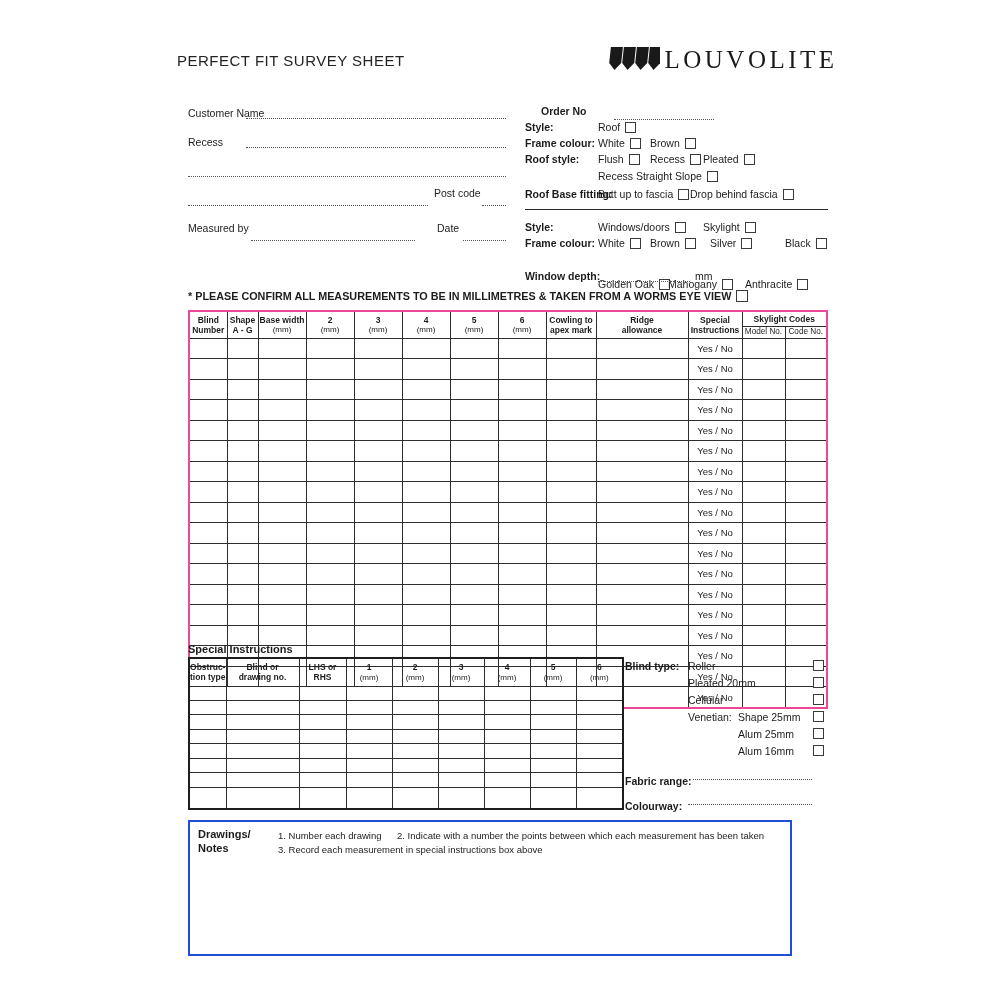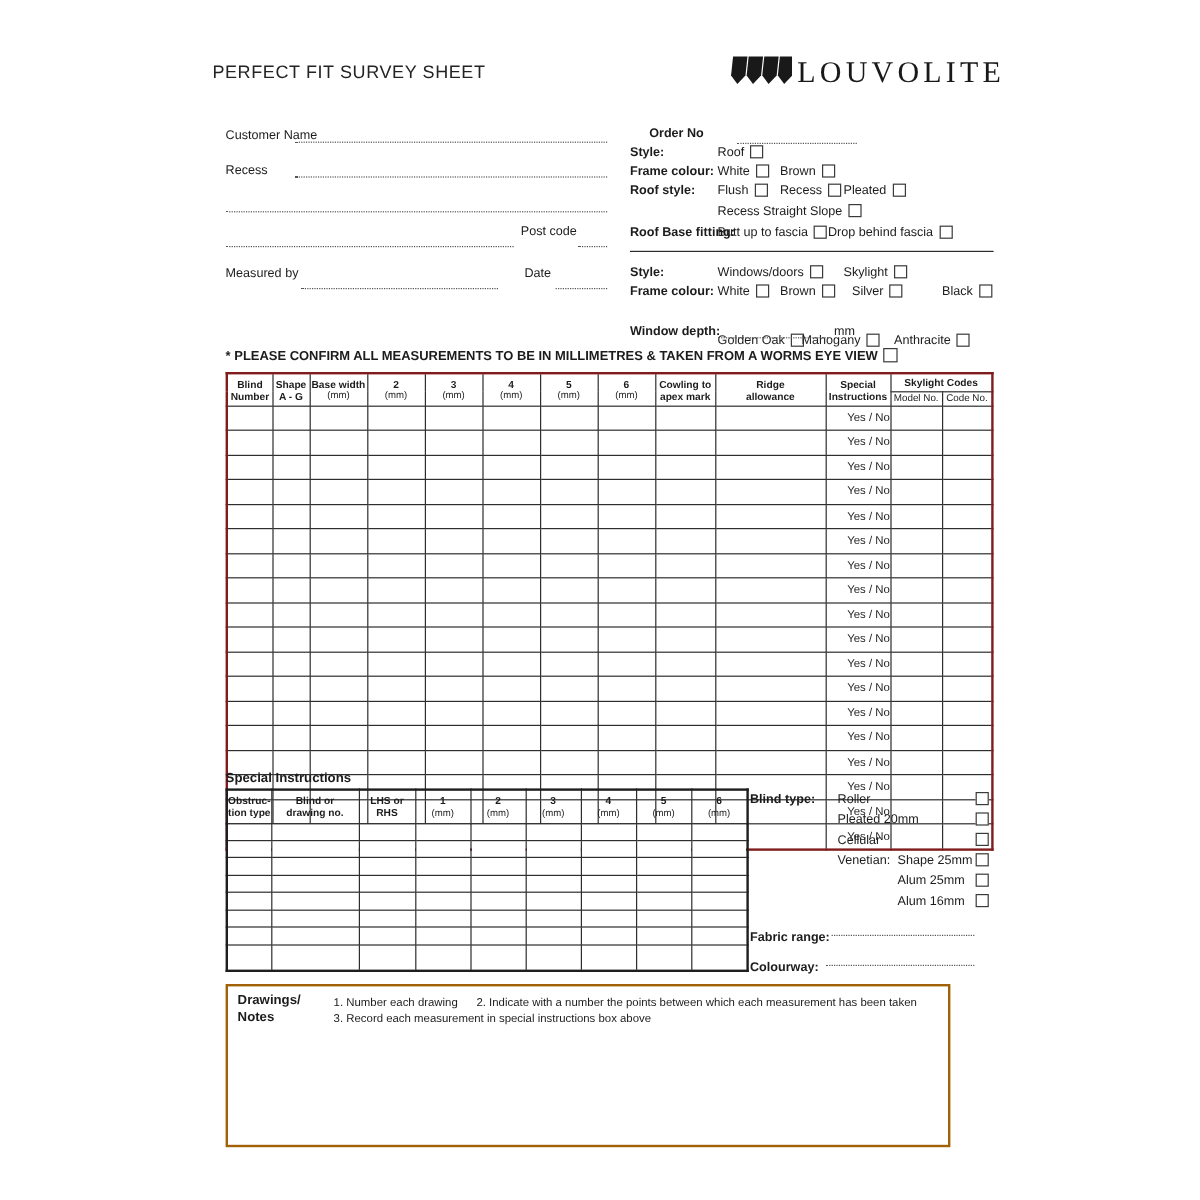--- a/index.html
+++ b/index.html
@@ -10,32 +10,32 @@
   .blbl{font-size:10.5px;font-weight:bold;}
   .dots{display:inline-block;border-bottom:1.6px dotted #555;height:11px;vertical-align:baseline;}
   .cb{display:inline-block;width:11px;height:11px;border:1.2px solid #3a3a3a;background:#fff;
       vertical-align:-2px;margin-left:5px;box-sizing:border-box;}
   .title{font-size:15px;letter-spacing:.5px;color:#232323;}
   .logo-text{font-family:Liberation Serif, serif;font-size:25px;letter-spacing:3.5px;color:#191919;}
   .row{position:absolute;left:0;height:14px;white-space:nowrap;}
   .opt{position:absolute;top:0;white-space:nowrap;font-size:10.5px;}
   .confirm{font-size:10.8px;font-weight:bold;white-space:nowrap;}
   table{border-collapse:collapse;table-layout:fixed;}
-  #meas-table{width:638px;height:399px;border:2px solid #7f1d1d;}
+  #meas-table{width:638px;height:399px;border:2px solid #ec4899;}
   #spec-table{width:434px;height:153px;border:2px solid #1e1e1e;}
   th,td{border:1px solid #2e2e2e;padding:0;overflow:hidden;}
   th{font-size:8.5px;font-weight:bold;line-height:1.2;vertical-align:middle;text-align:center;}
   th .mm{font-weight:normal;font-size:8px;}
   th .sub{font-weight:normal;font-size:8.2px;}
   td{background:#fff;}
-  .yesno{font-size:9.5px;text-align:right;font-weight:normal;}
+  .yesno{font-size:9.5px;text-align:center;font-weight:normal;}
   .sihead{font-size:11px;font-weight:bold;}
-  .drawbox{border:2px solid #a16207;background:#fff;}
+  .drawbox{border:2px solid #1d4ed8;background:#fff;}
   .note{font-size:9.5px;}
-  .bt-opt{font-size:10.5px;white-space:nowrap;padding-left:10px;}
+  .bt-opt{font-size:10.5px;white-space:nowrap;}
   .divider{border-top:1.6px solid #2a2a2a;}
 </style>
 </head>
 <body>
 
 <div class="sheet">
 
   <div class="abs title" style="left:177px;top:52px;">PERFECT FIT SURVEY SHEET</div>
 
   <div class="abs" style="left:608px;top:46px;white-space:nowrap;">

